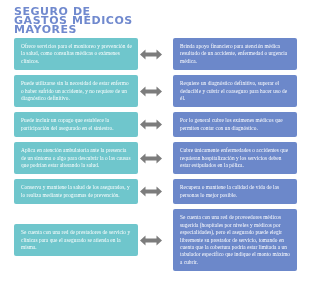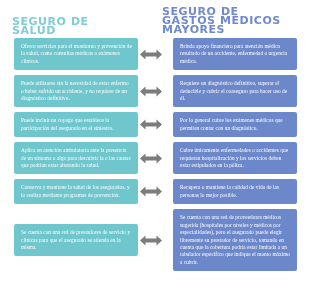--- a/index.html
+++ b/index.html
@@ -114,23 +114,20 @@
     width: 22px;
     height: 11px;
   }
 </style>
 </head>
 <body>
 
 <div class="page">
 
   <div class="headers">
-    <div class="head-col head-left">
-      <div class="head-title teal">SEGURO DE SALUD</div>
-    </div>
     <div class="head-col head-right">
       <div class="head-title blue">SEGURO DE GASTOS MÉDICOS MAYORES</div>
     </div>
   </div>
 
   <div class="rows" id="rows-container">
       <div class="row">
         <div class="cell cell-left">
           <p>Ofrece servicios para el monitoreo y prevención de la salud, como consultas médicas o exámenes clínicos.</p>
         </div>

